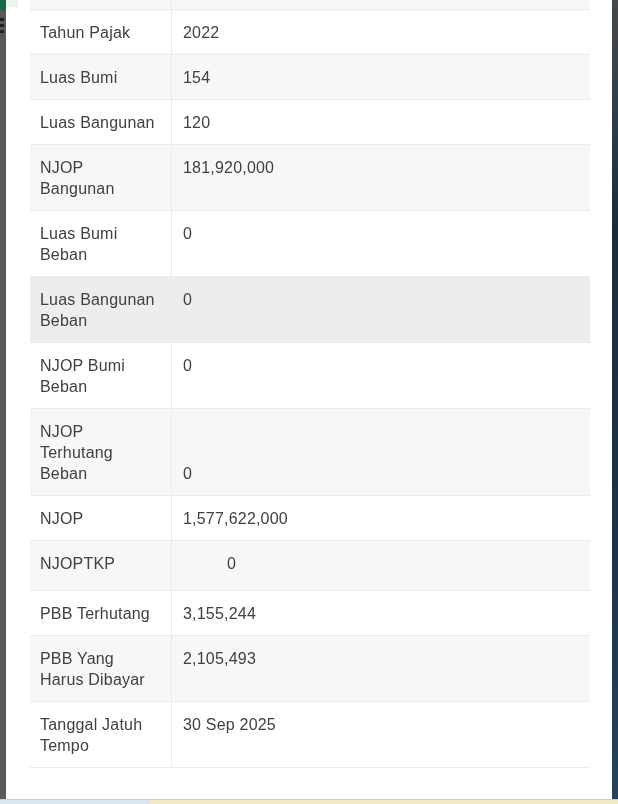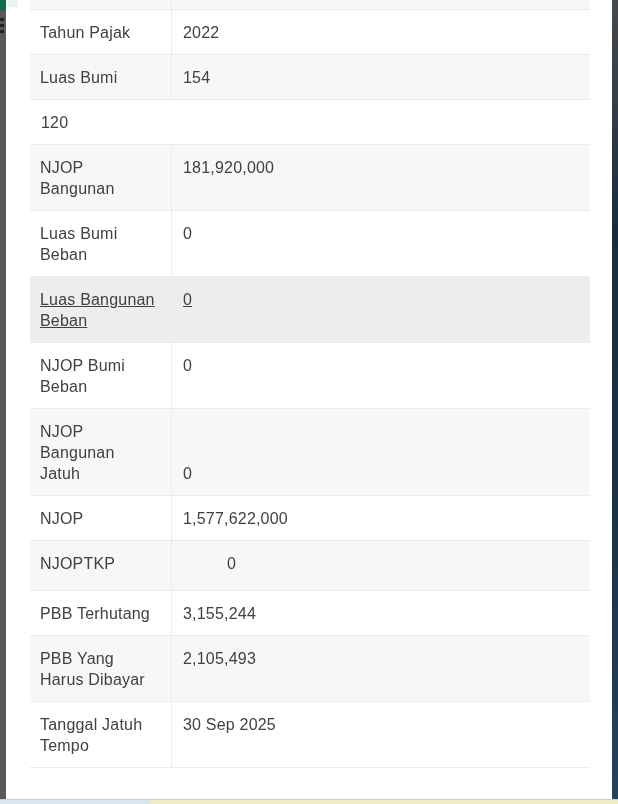--- a/index.html
+++ b/index.html
@@ -42,21 +42,21 @@
   .row {
     display: flex;
     align-items: stretch;
     border-bottom: 1px solid var(--row-border);
     background: var(--row-white);
     font-size: 16px;
     line-height: 21px;
     letter-spacing: 0.2px;
   }
   .row:nth-child(odd) { background: var(--row-stripe); }
-  .row.highlighted { background: var(--row-highlight); text-decoration: underline; }
+  .row.highlighted { background: var(--row-highlight); }
   .row:nth-child(9)  { min-height: 68px; align-items: flex-end; }
   .row:nth-child(11) { min-height: 50px; gap: 44px; }
   .cell-label {
     width: 142px;
     flex: 0 0 142px;
     padding: 12px 16px 11px 10px;
     border-right: 1px solid var(--row-border);
   }
   .cell-value {
     flex: 1 1 auto;
@@ -132,20 +132,21 @@
       <div class="cell-label">Tahun Pajak</div>
       <div class="cell-value">2022</div>
     </div>
 
     <div class="row">
       <div class="cell-label">Luas Bumi</div>
       <div class="cell-value">154</div>
     </div>
 
     <div class="row">
+      <div class="cell-label">Luas Bangunan</div>
       <div class="cell-value">120</div>
     </div>
 
 
     <div class="row">
       <div class="cell-label">NJOP Bangunan</div>
       <div class="cell-value">181,920,000</div>
     </div>
 
     <div class="row">
@@ -157,21 +158,21 @@
       <div class="cell-label">Luas Bangunan Beban</div>
       <div class="cell-value">0</div>
     </div>
 
     <div class="row">
       <div class="cell-label">NJOP Bumi Beban</div>
       <div class="cell-value">0</div>
     </div>
 
     <div class="row">
-      <div class="cell-label">NJOP Bangunan Jatuh</div>
+      <div class="cell-label">NJOP Terhutang Beban</div>
       <div class="cell-value">0</div>
     </div>
 
     <div class="row">
       <div class="cell-label">NJOP</div>
       <div class="cell-value">1,577,622,000</div>
     </div>
 
     <div class="row">
       <div class="cell-label">NJOPTKP</div>

